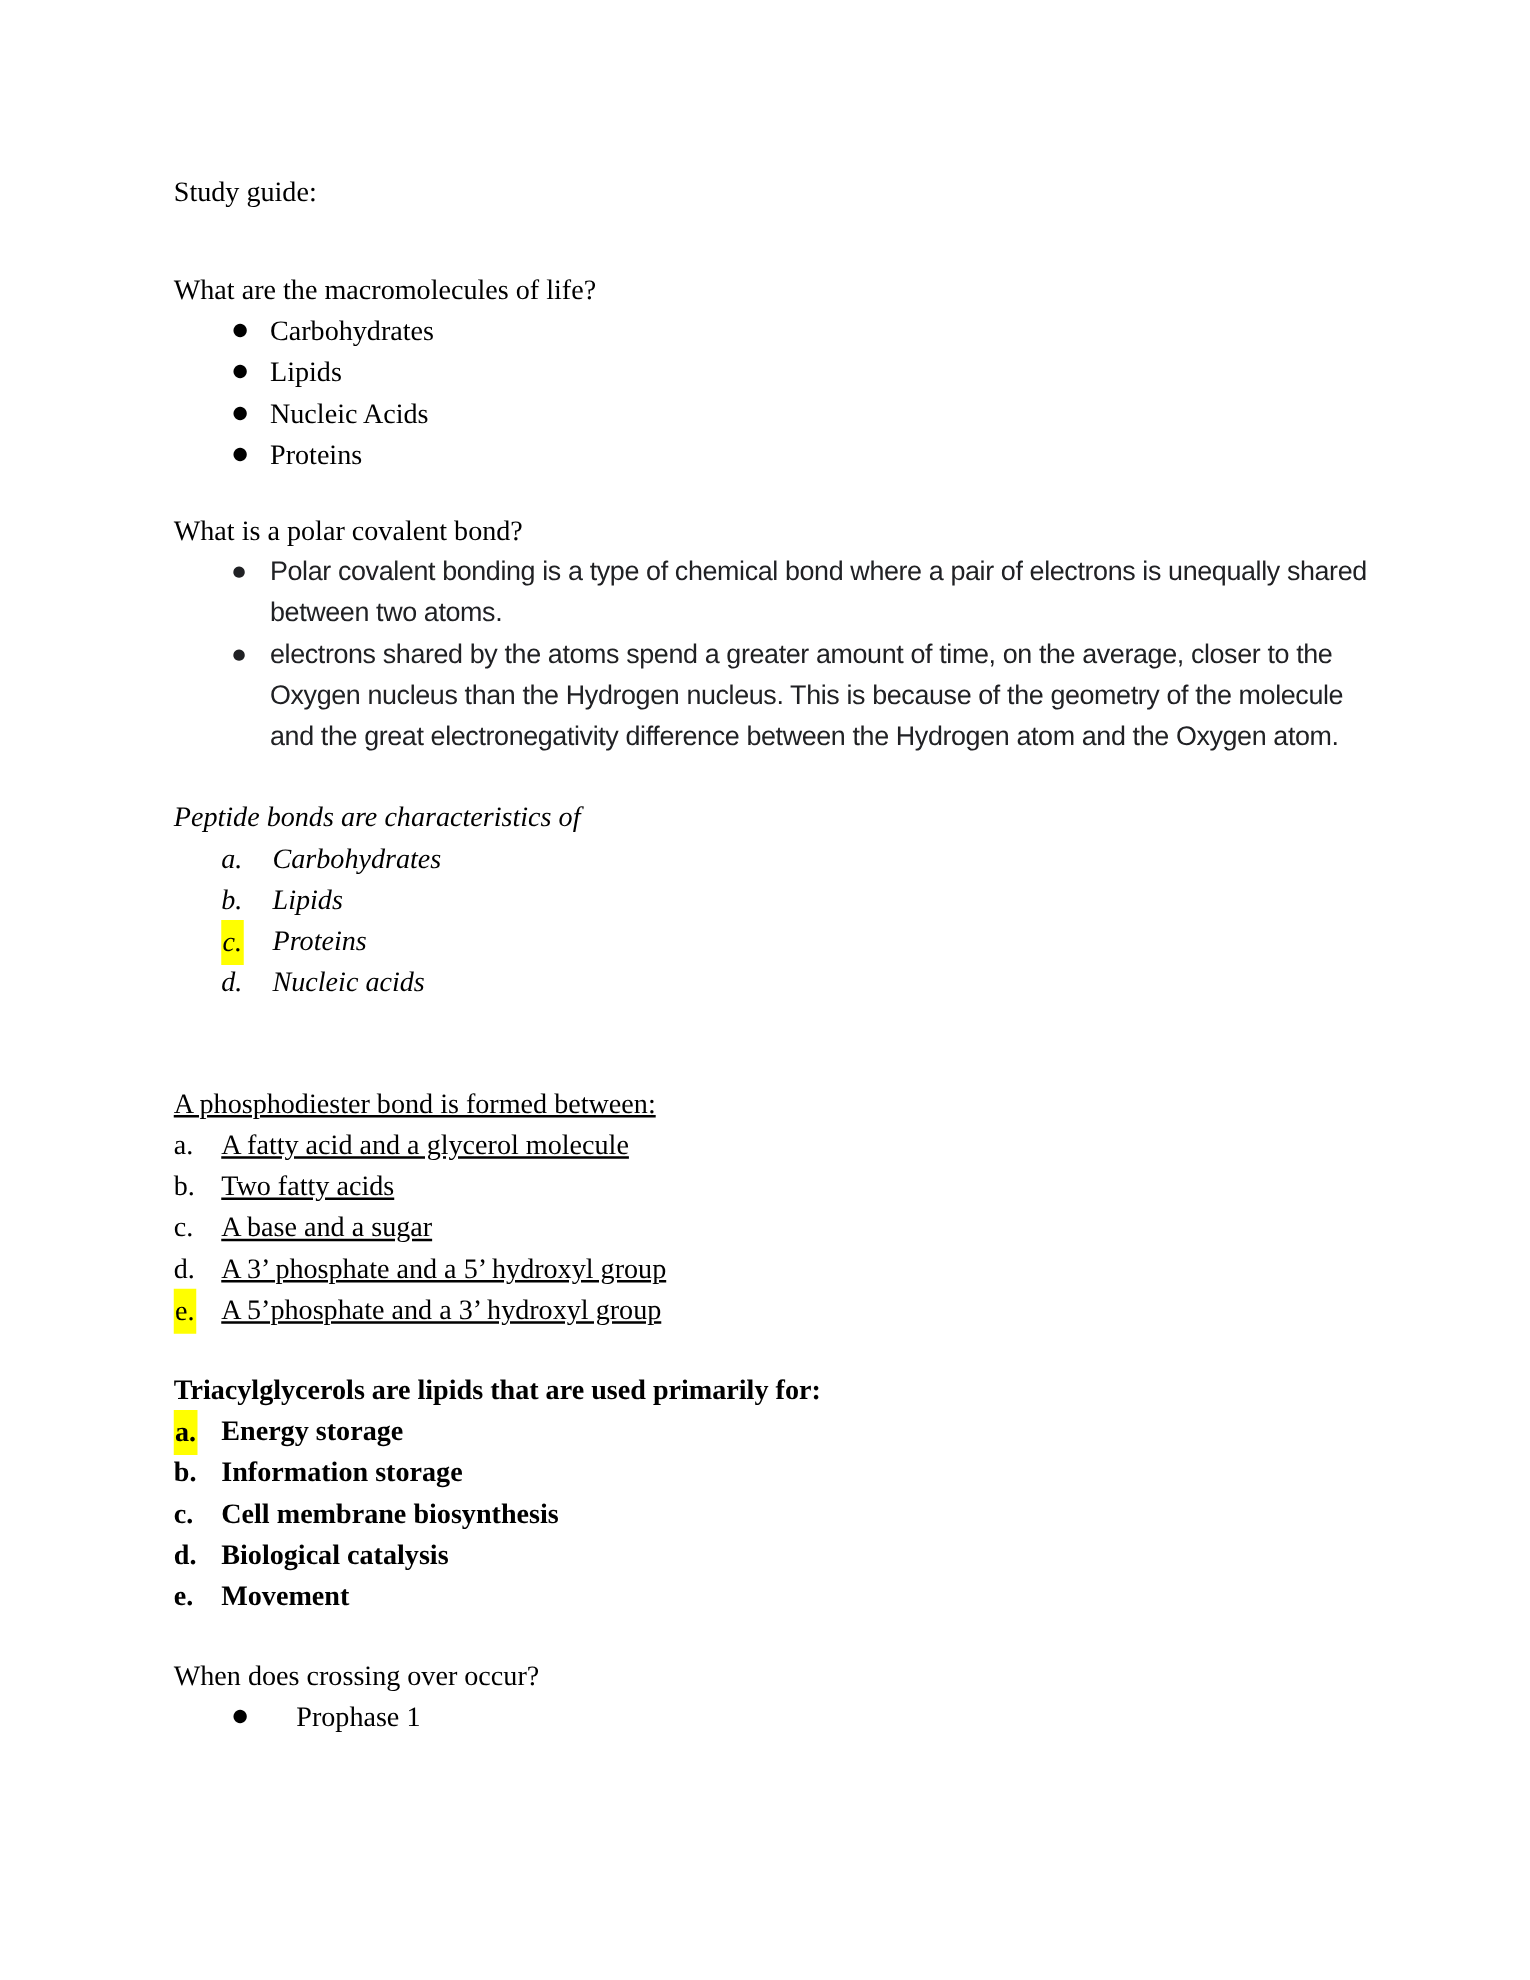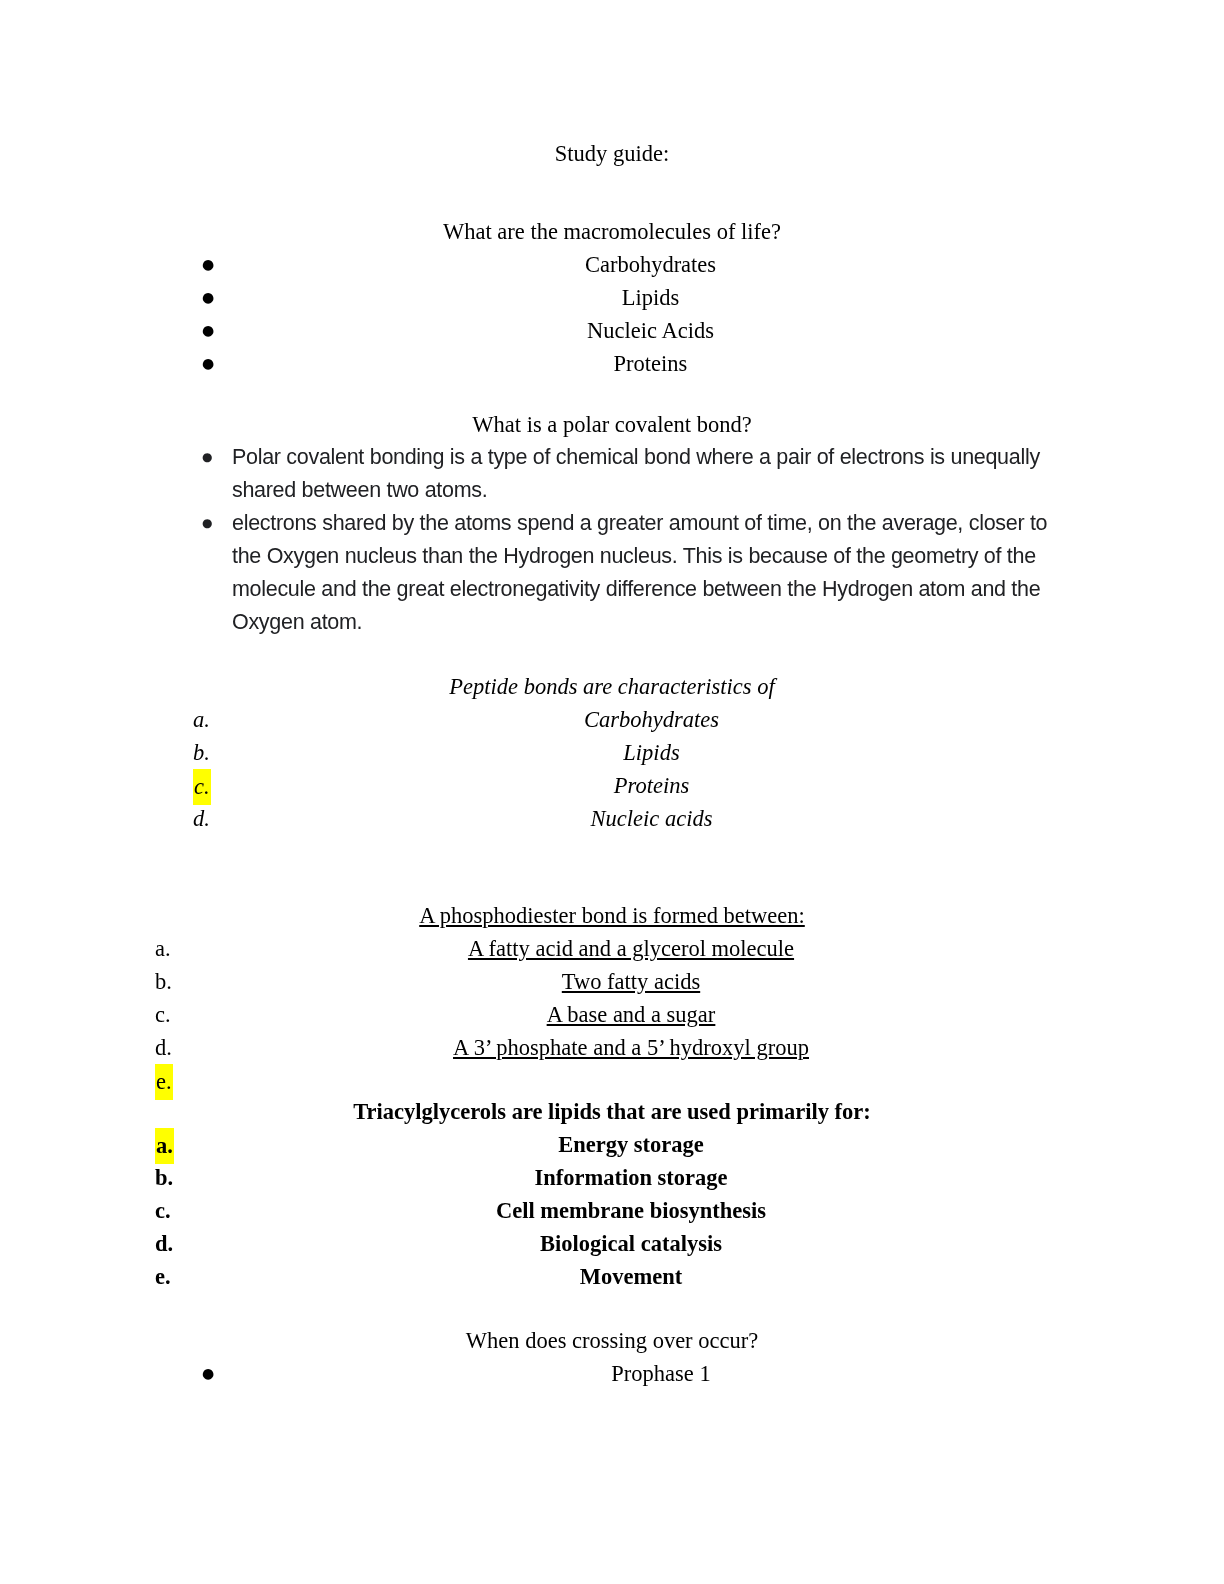--- a/index.html
+++ b/index.html
@@ -18,31 +18,30 @@
   .doc{
     position:absolute;inset:0;
     padding:137px 139px 0 139px;
     box-sizing:border-box;
   }
   p{margin:0;}
   .serif{
     font-family:"Liberation Serif","DejaVu Serif",serif;
     font-size:22.5px;line-height:33px;
     color:var(--serif-color);
-    text-align:center;
   }
   .sans-text{
     font-family:"Liberation Sans","DejaVu Sans",sans-serif;
     font-size:21.5px;line-height:33px;
     letter-spacing:-0.3px;
     color:var(--sans-color);
     display:block;
   }
   .sans-text b{font-weight:400;}
-  section{margin:16px;}
+  section{margin:0;}
   .sec-macro{margin-top:45px;}
   .sec-polar{margin-top:28px;}
   .sec-peptide{margin-top:31px;font-style:italic;}
   .sec-phospho{margin-top:64px;text-decoration:underline;}
   .sec-triacyl{margin-top:31px;font-weight:bold;}
   .sec-crossing{margin-top:31px;}
   
   .b-item{position:relative;padding-left:77px;}
   .b-item .bullet{
     position:absolute;left:47px;top:0;
@@ -93,21 +92,21 @@
     <div class="choice indent serif"><span class="marker hl">c.</span><span>Proteins</span></div>
     <div class="choice indent serif"><span class="marker">d.</span><span>Nucleic acids</span></div>
   </section>
 
   <section class="sec-phospho">
     <p class="serif">A phosphodiester bond is formed between:</p>
     <div class="choice serif"><span class="marker">a.</span><span>A fatty acid and a glycerol molecule</span></div>
     <div class="choice serif"><span class="marker">b.</span><span>Two fatty acids</span></div>
     <div class="choice serif"><span class="marker">c.</span><span>A base and a sugar</span></div>
     <div class="choice serif"><span class="marker">d.</span><span>A 3’ phosphate and a 5’ hydroxyl group</span></div>
-    <div class="choice serif"><span class="marker hl">e.</span></div>
+    <div class="choice serif"><span class="marker hl">e.</span><span>A 5’phosphate and a 3’ hydroxyl group</span></div>
   </section>
 
   <section class="sec-triacyl">
     <p class="serif">Triacylglycerols are lipids that are used primarily for:</p>
     <div class="choice serif"><span class="marker hl">a.</span><span>Energy storage</span></div>
     <div class="choice serif"><span class="marker">b.</span><span>Information storage</span></div>
     <div class="choice serif"><span class="marker">c.</span><span>Cell membrane biosynthesis</span></div>
     <div class="choice serif"><span class="marker">d.</span><span>Biological catalysis</span></div>
     <div class="choice serif"><span class="marker">e.</span><span>Movement</span></div>
   </section>

